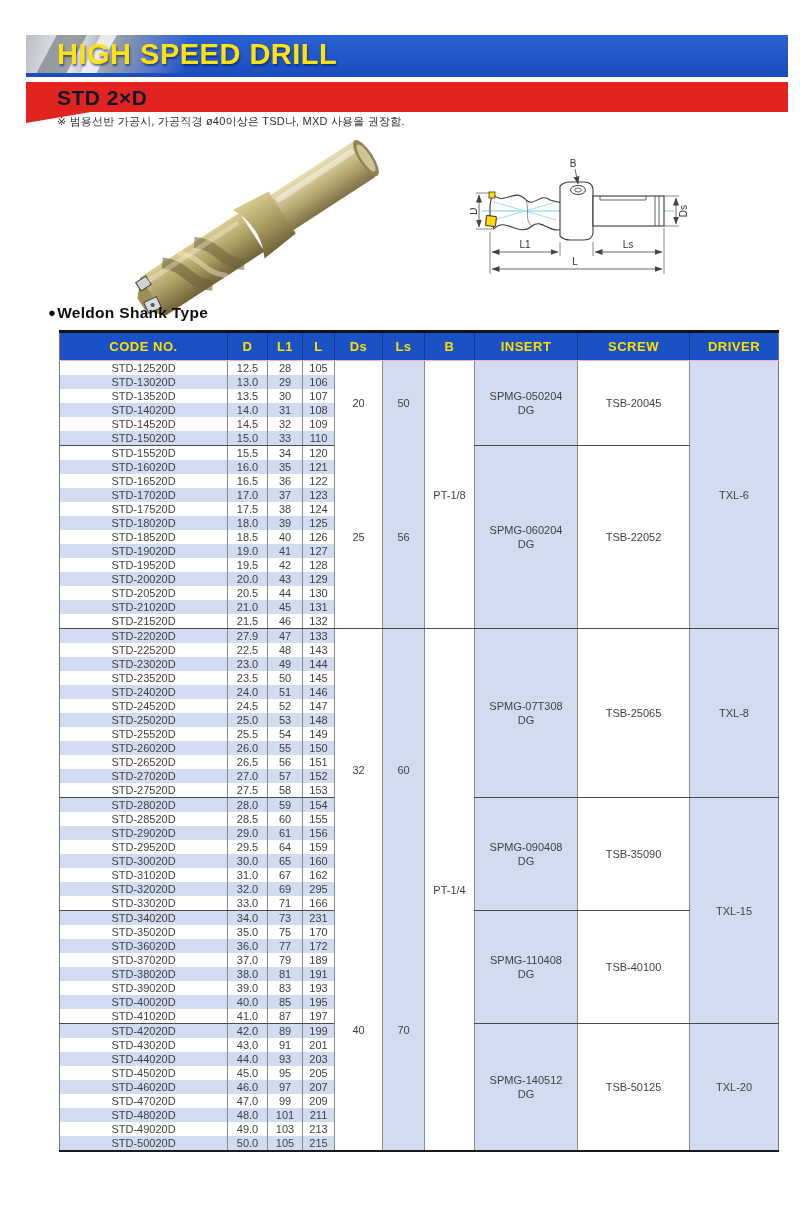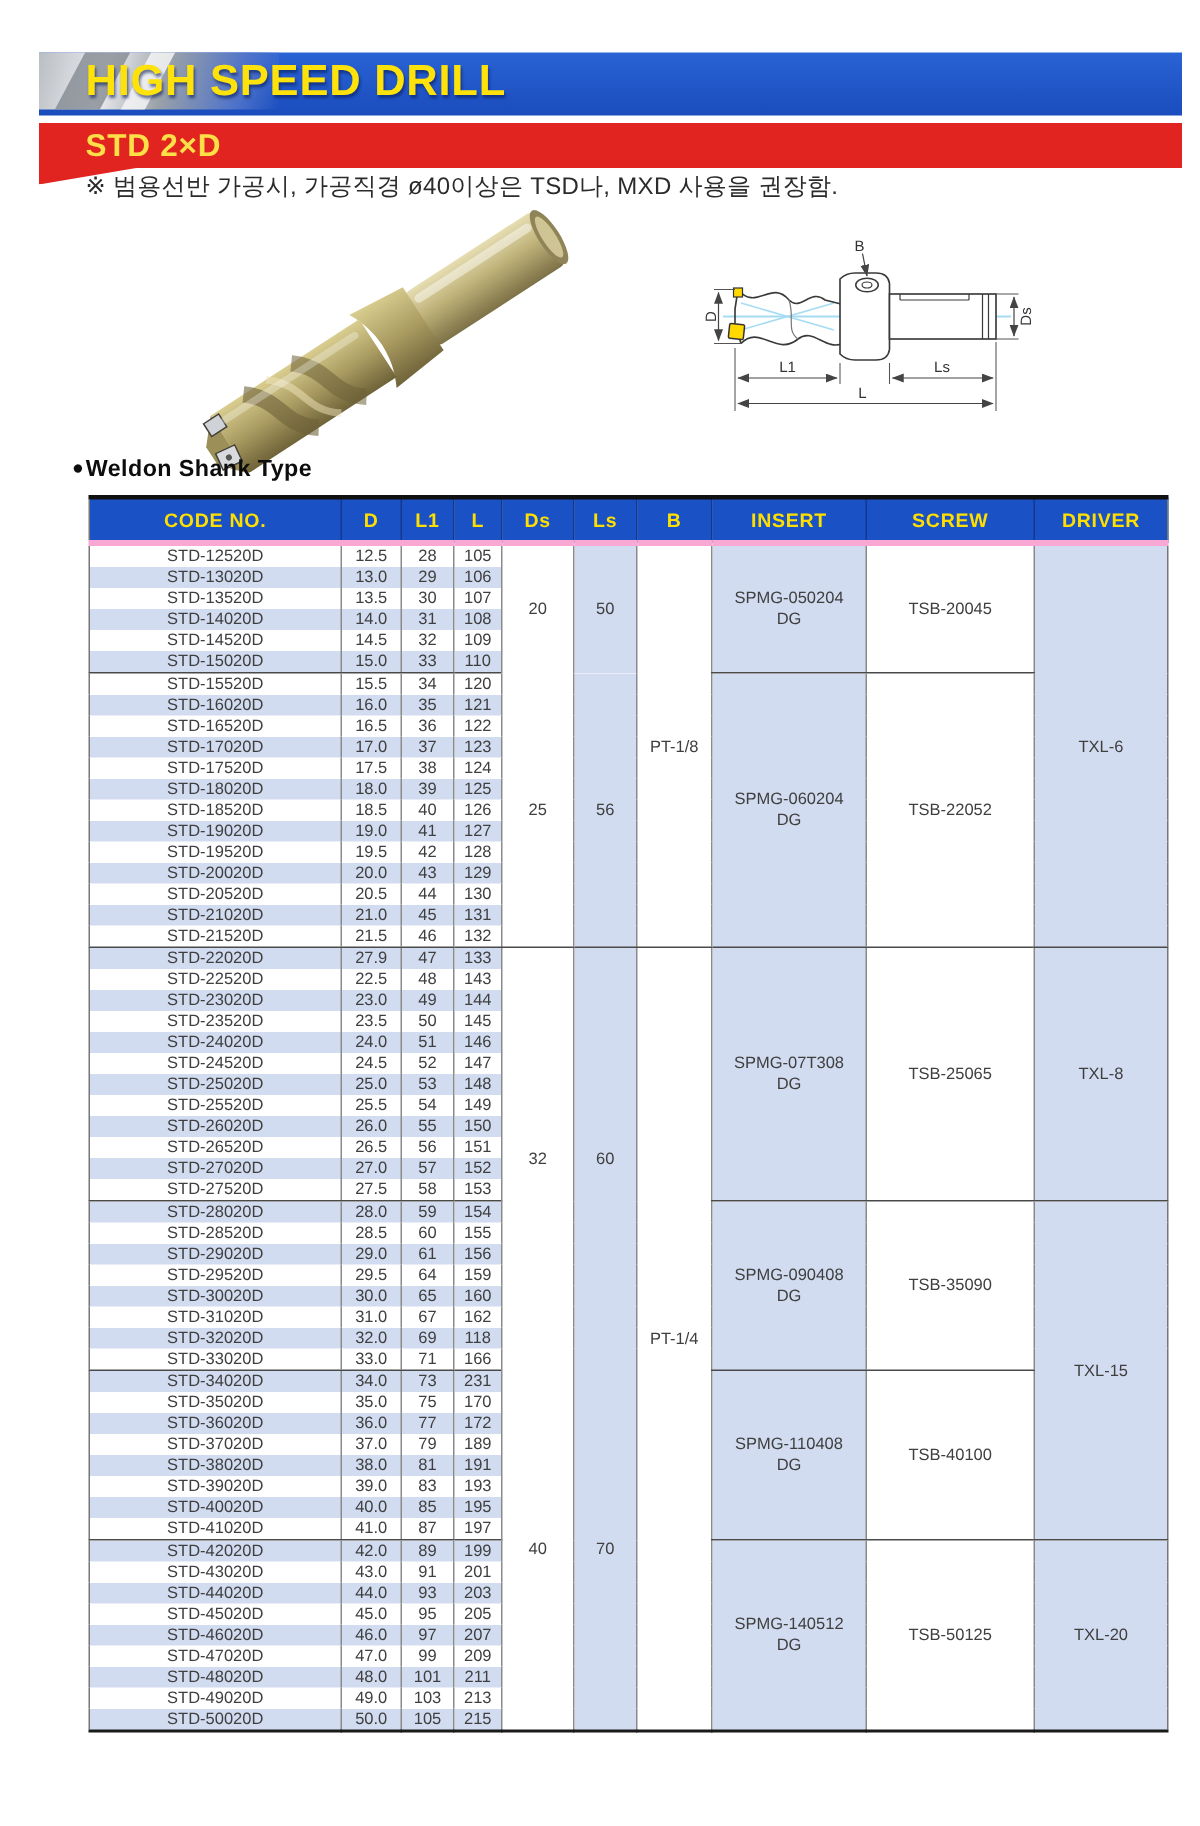--- a/index.html
+++ b/index.html
@@ -11,41 +11,41 @@
             background:linear-gradient(#2a63d4,#1a4cbd);}
   .photo-frag{position:absolute;left:0;top:0;width:160px;height:38px;overflow:hidden;
               background:linear-gradient(105deg,#b9bec4 0%,#ecedef 28%,#9aa1a8 52%,#4f73c9 82%,rgba(26,76,189,0) 100%);}
   .photo-frag .streak1{position:absolute;left:18px;top:-6px;width:30px;height:60px;background:#7d848c;transform:skewX(-28deg);opacity:.75;}
   .photo-frag .streak2{position:absolute;left:62px;top:-6px;width:16px;height:60px;background:#f4f5f6;transform:skewX(-28deg);opacity:.85;}
   .main-title{position:absolute;left:31px;top:2px;font-size:29px;line-height:34px;font-weight:800;
               color:#ffe20a;letter-spacing:.5px;white-space:nowrap;
               text-shadow:1px 2px 2px rgba(8,28,90,.6);}
   .red-band{position:absolute;left:26px;top:82px;width:762px;height:41px;background:#e22420;
             clip-path:polygon(0 0,100% 0,100% 73%,8.5% 73%,0 100%);}
-  .sub-title{position:absolute;left:31px;top:2px;font-size:21px;line-height:27px;color:#fde047;
+  .sub-title{position:absolute;left:31px;top:2px;font-size:21px;line-height:27px;color:#0f172a;
              font-weight:600;letter-spacing:.5px;}
-  .note-line{position:absolute;left:57px;top:114px;font-size:16px;color:#2b2b2b;letter-spacing:.2px;}
+  .note-line{position:absolute;left:57px;top:114px;font-size:11px;color:#2b2b2b;letter-spacing:.2px;}
 
   
   .photo-box{position:absolute;left:100px;top:140px;width:330px;height:175px;}
   .diagram-box{position:absolute;left:470px;top:156px;width:220px;height:128px;}
   svg text{font-family:"Liberation Sans","DejaVu Sans",sans-serif;}
 
   
   .section-heading{position:absolute;left:48px;top:304px;font-size:15.5px;font-weight:700;color:#0d0d0d;
                    letter-spacing:.3px;}
   .section-heading .bullet{font-size:13px;vertical-align:1px;margin-right:1px;}
 
   
   .table-wrap{position:absolute;left:59px;top:330px;}
   table.spec{border-collapse:collapse;table-layout:fixed;width:719px;
              border-left:1px solid #777;border-right:1px solid #777;
              border-top:3px solid #111;border-bottom:2px solid #1a1a1a;}
   table.spec th{background:#1a52c5;color:#ffdf00;font-weight:700;font-size:13px;height:27px;
-                padding:0;text-align:center;border-left:1px solid #12398f;border-bottom:4px solid #f9a8d4;
+                padding:0;text-align:center;border-left:1px solid #12398f;border-bottom:1px solid #f9a8d4;
                 letter-spacing:.5px;}
   table.spec th:first-child{border-left:none;}
   table.spec td{padding:0;height:14px;line-height:14px;font-size:11px;color:#3f3f3f;text-align:center;
                 border-left:1px solid #8a8a8a;white-space:nowrap;overflow:hidden;}
   table.spec td:first-child{border-left:none;}
   td.rowcell{background:#ffffff;}
   tr.alt td.rowcell{background:#d2dcf0;}
   td.col-ds,td.col-b,td.col-screw{background:#ffffff;font-size:11.5px;}
   td.col-ls,td.col-insert,td.col-driver{background:#d2dcf0;font-size:11.5px;}
   td.col-insert{line-height:13px;}
@@ -425,21 +425,21 @@
           <tr>
             <td class="rowcell">STD-31020D</td>
             <td class="rowcell">31.0</td>
             <td class="rowcell">67</td>
             <td class="rowcell">162</td>
           </tr>
           <tr class="alt">
             <td class="rowcell">STD-32020D</td>
             <td class="rowcell">32.0</td>
             <td class="rowcell">69</td>
-            <td class="rowcell">118</td>
+            <td class="rowcell">295</td>
           </tr>
           <tr>
             <td class="rowcell gb">STD-33020D</td>
             <td class="rowcell gb">33.0</td>
             <td class="rowcell gb">71</td>
             <td class="rowcell gb">166</td>
           </tr>
           <tr class="alt">
             <td class="rowcell">STD-34020D</td>
             <td class="rowcell">34.0</td>

